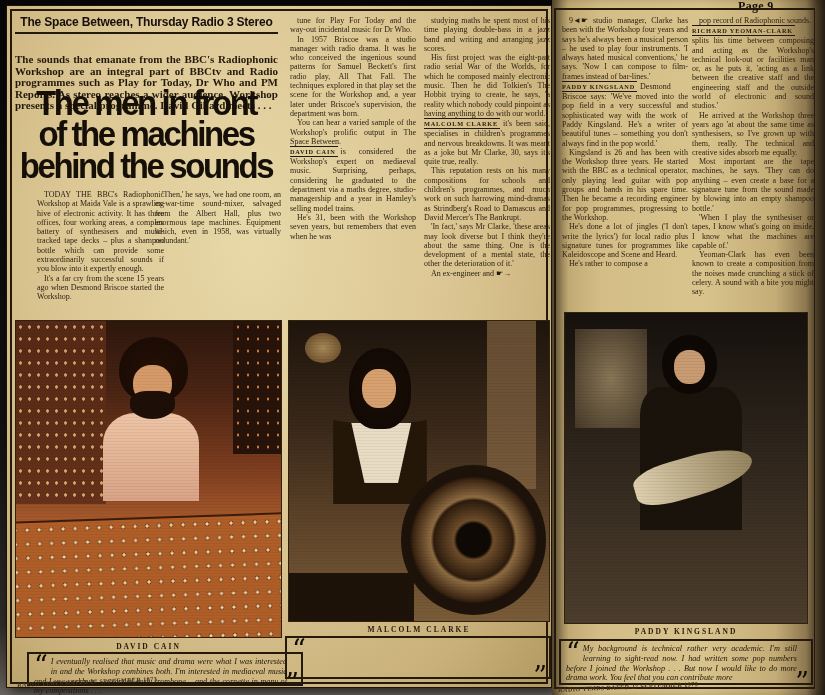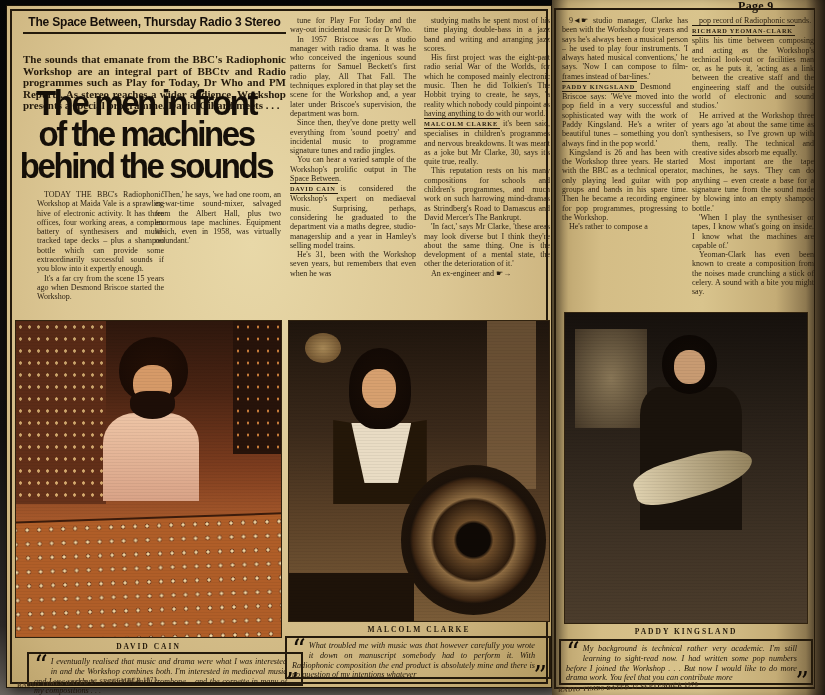--- a/index.html
+++ b/index.html
@@ -28,21 +28,21 @@
   .inner-frame { position:absolute; border:2px solid #241a0c; pointer-events:none; }
   .page-left .inner-frame { inset:3px; }
   .page-right .inner-frame { left:2px; top:8px; right:10px; bottom:6px; border-right-width:1px; }
 
   .page-number {
     position:absolute; top:-1px; left:186px; font-size:12px; font-weight:bold;
     color:#17100a; letter-spacing:.3px;
   }
 
   
-  .header { position:absolute; left:16px; top:8px; width:263px; }
+  .header { position:absolute; left:8px; top:8px; width:263px; }
   .kicker {
     font-family:"Liberation Sans", sans-serif; font-weight:bold; font-size:12px;
     letter-spacing:-.2px; text-align:center; color:#17100a;
     border-bottom:2px solid #241a0c; padding:1px 0 3px 0;
   }
   .intro {
     font-size:11px; line-height:11.6px; font-weight:bold; text-align:justify;
     padding-top:20px; color:#241a0c;
   }
   .headline {
@@ -166,21 +166,20 @@
     <div class="col c1">
         <p class="bp">TODAY THE BBC's Radiophonic Workshop at Maida Vale is a sprawling hive of electronic activity. It has three offices, four working areas, a complex battery of synthesisers and multi-tracked tape decks – plus a shampoo bottle which can provide some extraordinarily successful sounds if you blow into it expertly enough.</p>
         <p class="bp">It's a far cry from the scene 15 years ago when Desmond Briscoe started the Workshop.</p>
       </div>
     <div class="col c2">
         <p class="bp">'Then,' he says, 'we had one room, an ex-war-time sound-mixer, salvaged from the Albert Hall, plus two enormous tape machines. Equipment which, even in 1958, was virtually redundant.'</p>
       </div>
     <div class="col c3">
         <p class="bp">tune for Play For Today and the way-out incidental music for Dr Who.</p>
         <p class="bp">In 1957 Briscoe was a studio manager with radio drama. It was he who conceived the ingenious sound patterns for Samuel Beckett's first radio play, All That Fall. The techniques explored in that play set the scene for the Workshop and, a year later under Briscoe's supervision, the department was born.</p>
-        <p class="bp">Since then, they've done pretty well everything from 'sound poetry' and incidental music to programme signature tunes and radio jingles.</p>
         <p class="bp">You can hear a varied sample of the Workshop's prolific output in The Space Between.</p>
         <p class="bp has-label"><span class="runin">DAVID CAIN</span>is considered the Workshop's expert on mediaeval music. Surprising, perhaps, considering he graduated to the department via a maths degree, studio-managership and a year in Hamley's selling model trains.</p>
         <p class="bp">He's 31, been with the Workshop seven years, but remembers that even when he was</p>
       </div>
     <div class="col c4">
         <p class="bp">studying maths he spent most of his time playing double-bass in a jazz band and writing and arranging jazz scores.</p>
         <p class="bp">His first project was the eight-part radio serial War of the Worlds, for which he composed mainly electronic music. Then he did Tolkien's The Hobbit trying to create, he says, 'a reality which nobody could pinpoint as having anything to do with our world.'</p>
         <p class="bp has-label"><span class="runin">MALCOLM CLARKE</span>it's been said, specialises in children's programmes and nervous breakdowns. It was meant as a joke but Mr Clarke, 30, says it's quite true, really.</p>
         <p class="bp">This reputation rests on his many compositions for schools and children's programmes, and much work on such harrowing mind-dramas as Strindberg's Road to Damascus and David Mercer's The Bankrupt.</p>
         <p class="bp">'In fact,' says Mr Clarke, 'these areas may look diverse but I think they're about the same thing. One is the development of a mental state, the other the deterioration of it.'</p>
@@ -211,35 +210,35 @@
       <div class="shape shirt"></div>
       <div class="shape hair"></div>
       <div class="shape face"></div>
       <div class="shape reel"></div>
       <div class="shape desk"></div>
       <div class="grain"></div>
     </div>
     <div class="caption cap-clarke">MALCOLM CLARKE</div>
     <div class="quote q-clarke">
       <span class="qmark qopen"></span>
-      <span class="qtext">What troubled me with music was that however carefully you wrote it down on manuscript somebody had to perform it. With Radiophonic composition the end product is absolutely mine and there is no question of my intentions whatever</span>
       <span class="qmark qclose"></span>
     </div>
 
     <div class="footer f-left">RADIO TIMES DATED 27 SEPTEMBER 1973</div>
   </div>
 
   <div class="page page-right">
     <div class="page-number">Page 9</div>
     <div class="inner-frame"></div>
 
     <div class="col rc1">
         <p class="bp">9◄☛ studio manager, Clarke has been with the Workshop four years and says he's always been a musical person – he used to play four instruments. 'I always hated musical conventions,' he says. 'Now I can compose to film-frames instead of bar-lines.'</p>
         <p class="bp has-label"><span class="runin">PADDY KINGSLAND</span>Desmond Briscoe says: 'We've moved into the pop field in a very successful and sophisticated way with the work of Paddy Kingsland. He's a writer of beautiful tunes – something you don't always find in the pop world.'</p>
         <p class="bp">Kingsland is 26 and has been with the Workshop three years. He started with the BBC as a technical operator, only playing lead guitar with pop groups and bands in his spare time. Then he became a recording engineer for pop programmes, progressing to the Workshop.</p>
+        <p class="bp">He's done a lot of jingles ('I don't write the lyrics') for local radio plus signature tunes for programmes like Kaleidoscope and Scene and Heard.</p>
         <p class="bp">He's rather to compose a</p>
       </div>
     <div class="col rc2">
         <p class="bp">pop record of Radiophonic sounds.</p>
         <p class="bp has-label"><span class="runin">RICHARD YEOMAN-CLARK</span>splits his time between composing and acting as the Workshop's technical look-out or facilities man or, as he puts it, 'acting as a link between the creative staff and the engineering staff and the outside world of electronic and sound studios.'</p>
         <p class="bp">He arrived at the Workshop three years ago 'at about the same time as synthesisers, so I've grown up with them, really. The technical and creative sides absorb me equally.</p>
         <p class="bp">Most important are the tape machines, he says. 'They can do anything – even create a base for a signature tune from the sound made by blowing into an empty shampoo bottle.'</p>
         <p class="bp">'When I play the synthesiser or tapes, I know what's going on inside. I know what the machines are capable of.'</p>
         <p class="bp">Yeoman-Clark has even been known to create a composition from the noises made crunching a stick of celery. A sound with a bite you might say.</p>
       </div>

